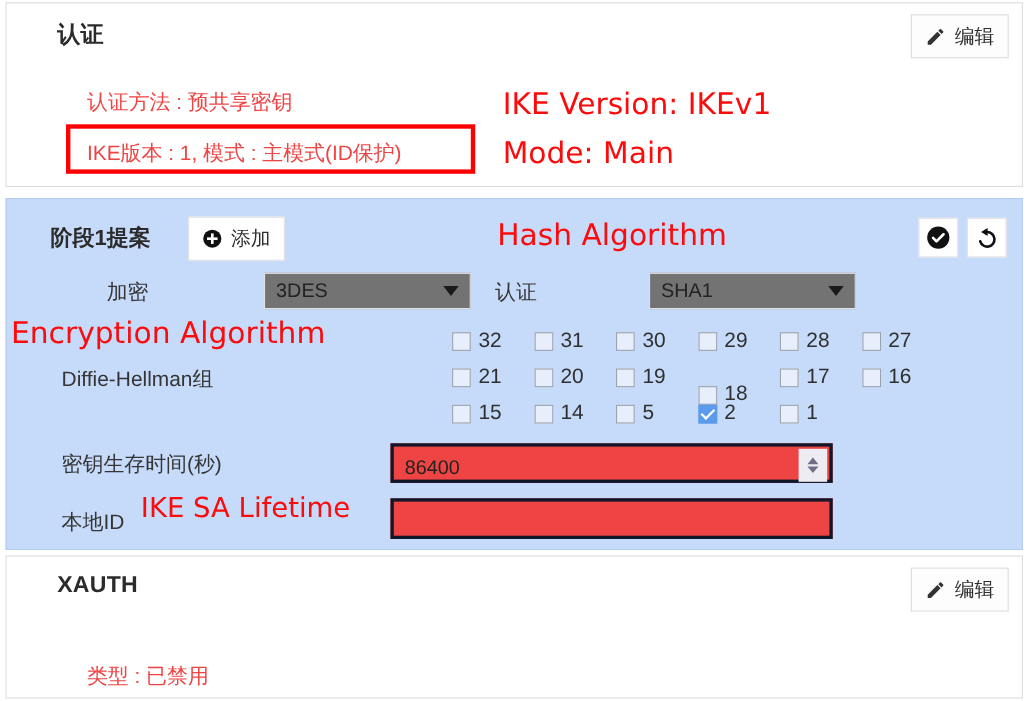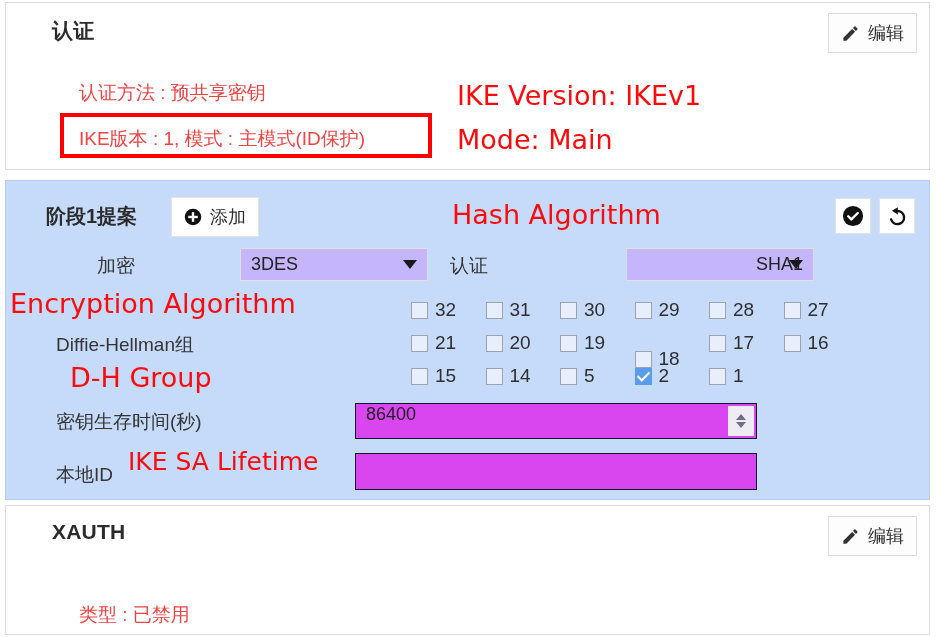--- a/index.html
+++ b/index.html
@@ -138,21 +138,21 @@
 
   .field-label {
     position: absolute;
     font-size: 19px;
     color: #353535;
     white-space: nowrap;
   }
 
   .sel {
     position: absolute;
-    background: #c4b5fd;
+    background: #737373;
     border: 1px solid #e0e0e0;
     box-sizing: border-box;
     height: 33px;
     display: flex;
     align-items: center;
     padding: 0 10px;
     font-size: 18px;
     color: #222;
     cursor: pointer;
   }
@@ -160,26 +160,26 @@
     position: absolute;
     right: 10px;
     width: 0; height: 0;
     border-left: 7px solid transparent;
     border-right: 7px solid transparent;
     border-top: 9px solid #1a1a1a;
   }
 
   .txt {
     position: absolute;
-    background: #d946ef;
-    border: 1px solid #0f172a;
+    background: #ef4444;
+    border: 3px solid #0f172a;
     box-sizing: border-box;
     height: 36px;
     display: flex;
-    align-items: flex-start;
+    align-items: flex-end;
     padding: 0 10px;
     font-size: 18px;
     color: #222;
   }
   .spinner {
     position: absolute;
     right: 2px;
     top: 2px;
     width: 26px;
     height: 30px;
@@ -301,30 +301,29 @@
 
   <div class="anno" style="left:452px; top:199px;">Hash Algorithm</div>
 
   <div class="field-label" style="left:52px; top:253px;margin-left:45px;">加密</div>
   <div class="sel" style="left:240px; top:248px; width:188px;">
     <span>3DES</span>
     <span class="caret"></span>
   </div>
 
   <div class="field-label" style="left:450px; top:253px;">认证</div>
-  <div class="sel" style="left:626px; top:248px; width:188px;justify-content:flex-end;">
+  <div class="sel" style="left:590px; top:248px; width:188px;">
     <span>SHA1</span>
     <span class="caret"></span>
   </div>
 
   <div class="anno" style="left:10px; top:288px;">Encryption Algorithm</div>
 
   <div class="field-label" style="left:56px; top:332px;">Diffie-Hellman组</div>
 
-  <div class="anno" style="left:70px; top:362px;">D-H Group</div>
 
   <div id="cb-grid">
       <div class="cb-cell" style="left: 363px; top: 299px;">
         <span class="cb-box"></span>
         <span class="cb-label">32</span>
       </div>
       <div class="cb-cell" style="left: 437.5px; top: 299px;">
         <span class="cb-box"></span>
         <span class="cb-label">31</span>
       </div>

